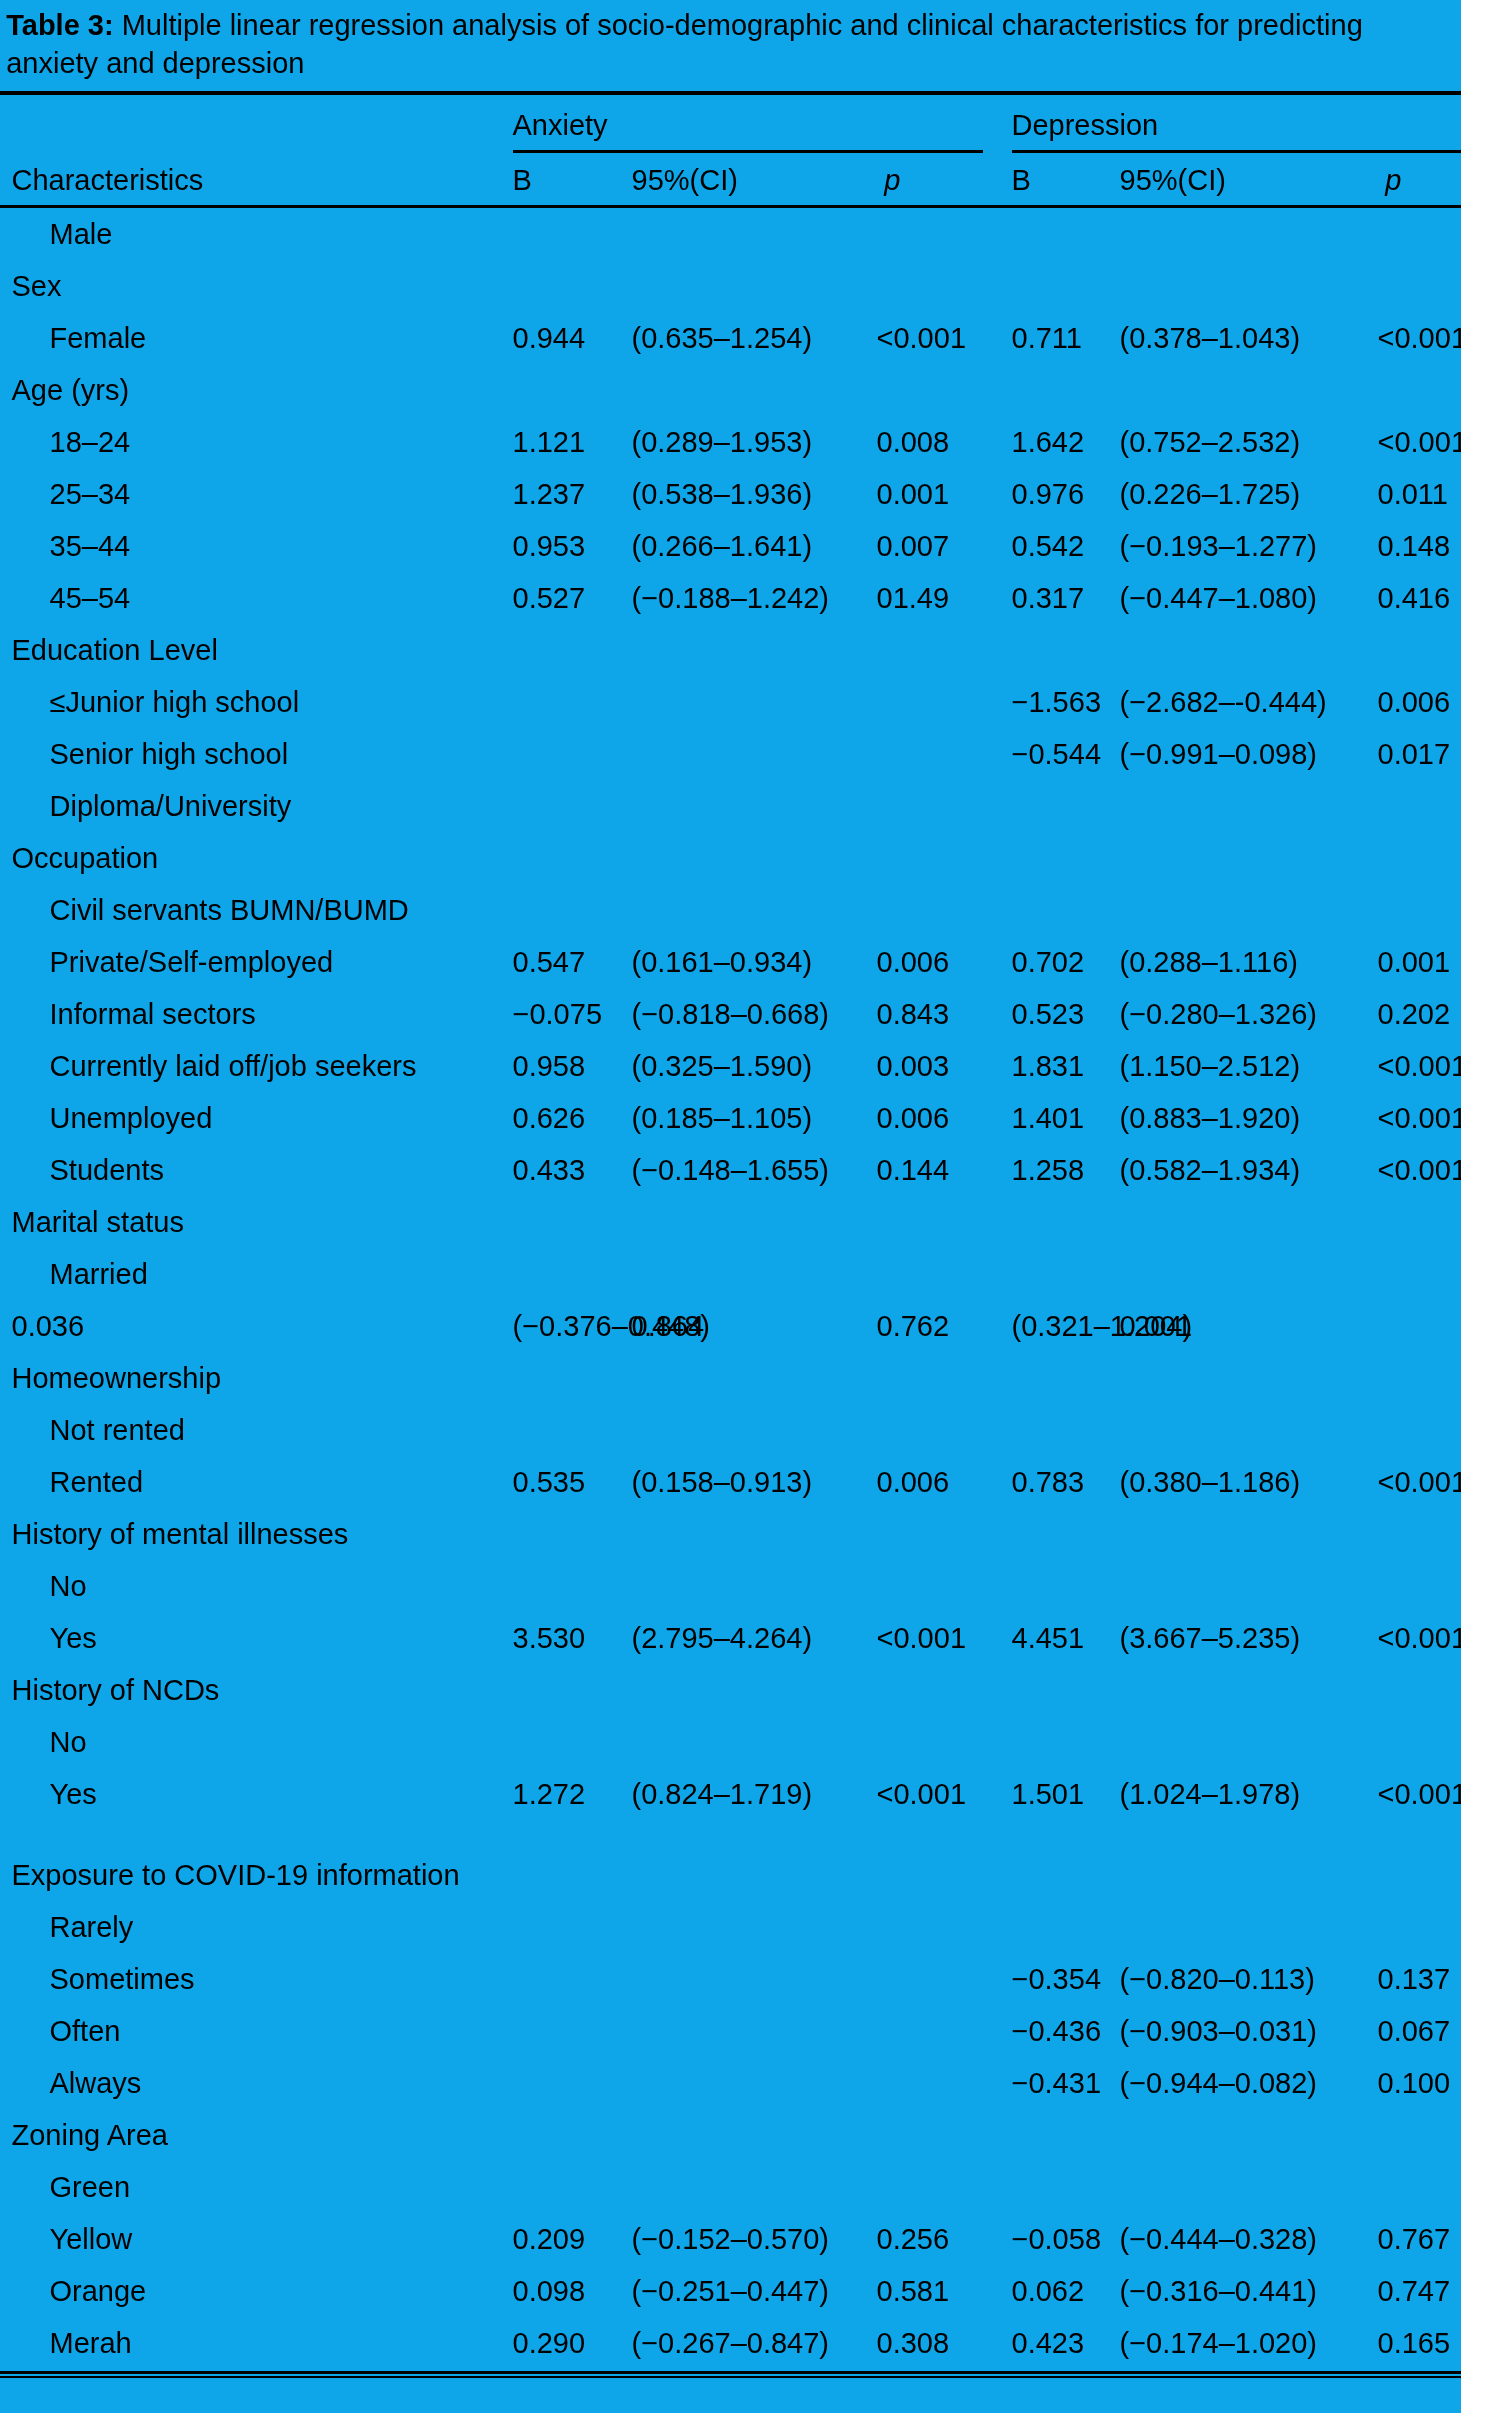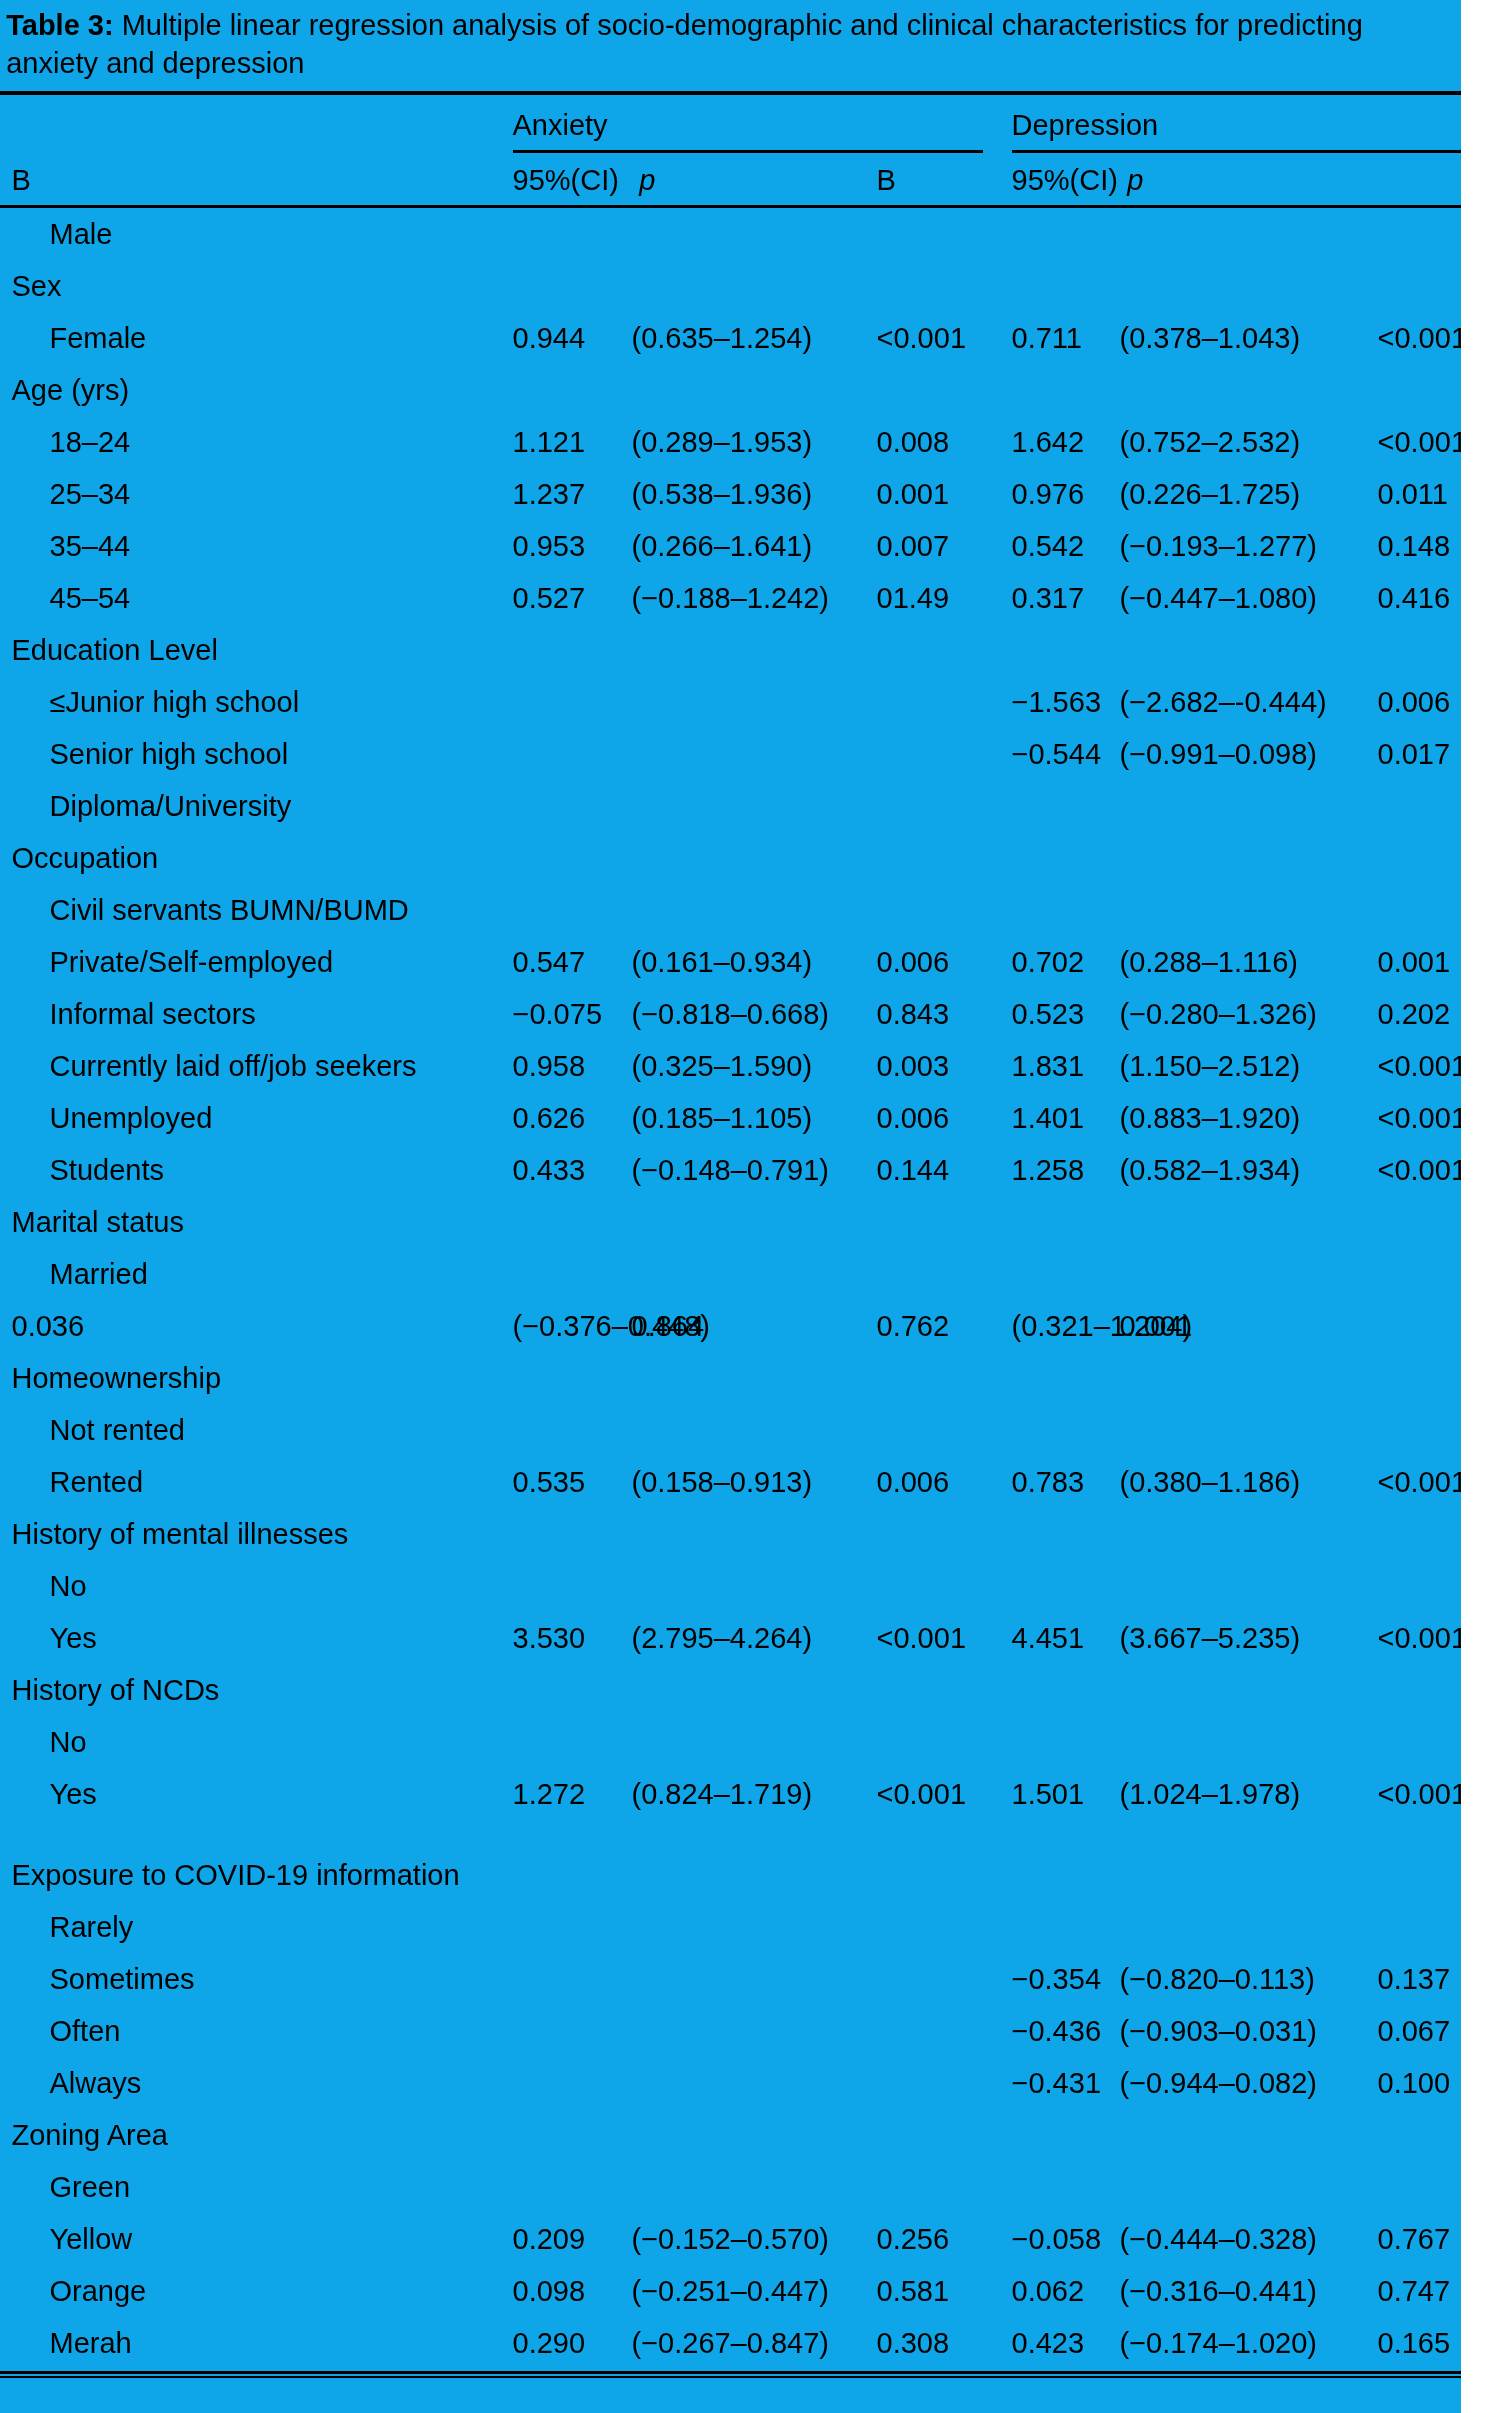--- a/index.html
+++ b/index.html
@@ -71,20 +71,21 @@
     <div></div>
     <div class="group group-anx">
       <div class="glabel">Anxiety</div>
     </div>
     <div class="group group-dep">
       <div class="glabel">Depression</div>
     </div>
   </div>
 
   <div class="grid thead-cols">
+    <div class="cell">Characteristics</div>
     <div class="cell">B</div>
     <div class="cell">95%(CI)</div>
     <div class="cell p-head">p</div>
     <div class="cell">B</div>
     <div class="cell">95%(CI)</div>
     <div class="cell p-head">p</div>
   </div>
 
   <div id="tbody">
       <div class="grid trow">
@@ -245,21 +246,21 @@
     <div class="cell">0.626</div>
     <div class="cell">(0.185–1.105)</div>
     <div class="cell">0.006</div>
     <div class="cell">1.401</div>
     <div class="cell">(0.883–1.920)</div>
     <div class="cell">&lt;0.001</div>
   </div>
       <div class="grid trow">
     <div class="cell char indent">Students</div>
     <div class="cell">0.433</div>
-    <div class="cell">(−0.148–0.791)</div>
+    <div class="cell">(−0.148–1.655)</div>
     <div class="cell">0.144</div>
     <div class="cell">1.258</div>
     <div class="cell">(0.582–1.934)</div>
     <div class="cell">&lt;0.001</div>
   </div>
       <div class="grid trow">
     <div class="cell char">Marital status</div>
     <div class="cell"></div>
     <div class="cell"></div>
     <div class="cell"></div>

